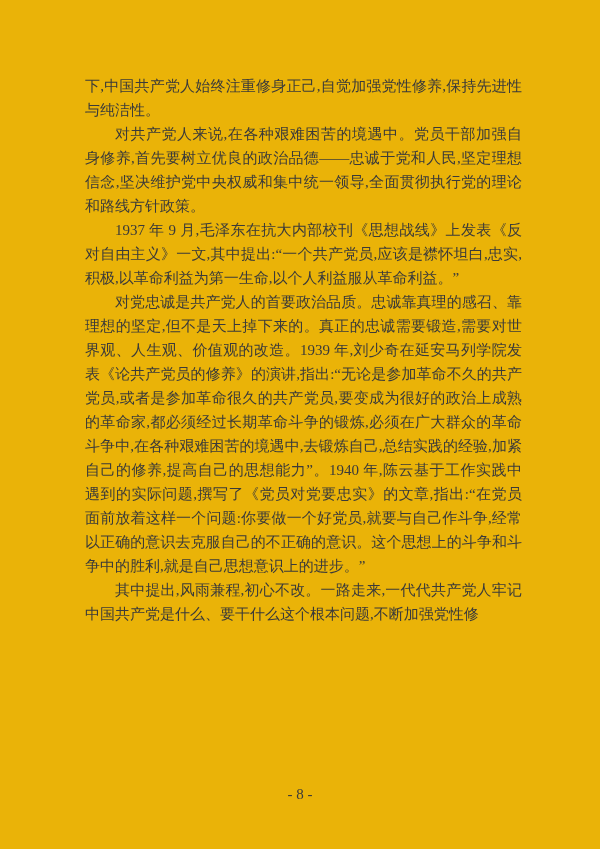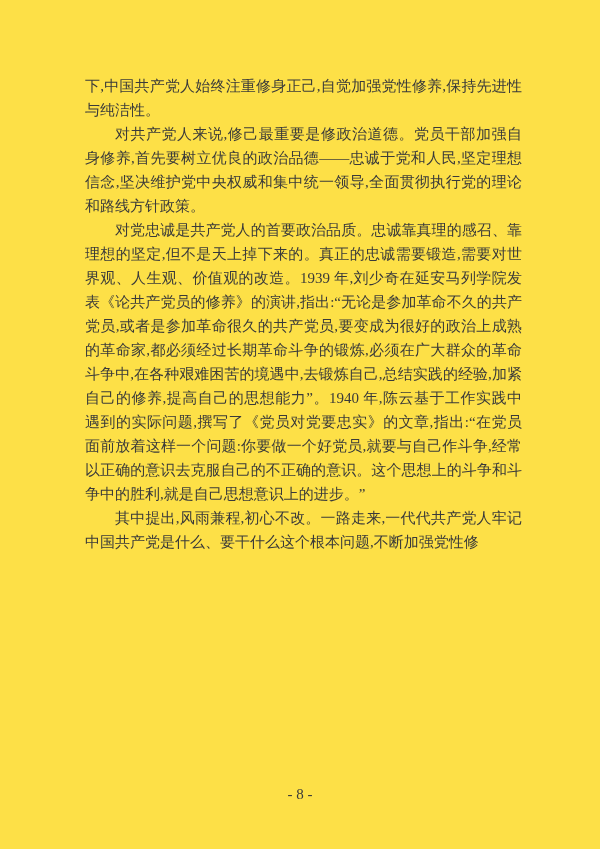--- a/index.html
+++ b/index.html
@@ -4,21 +4,21 @@
 <style>
   html, body {
     margin: 0;
     padding: 0;
     background: #ffffff;
   }
   .page {
     position: relative;
     width: 600px;
     height: 849px;
-    background: #fde047;
+    background: #eab308;
     overflow: hidden;
     font-family: "Liberation Serif", "DejaVu Serif", serif;
   }
   .text-block {
     position: absolute;
     left: 85px;
     top: 74px;
     width: 437px;
     font-size: 15px;
     line-height: 24px;
@@ -42,20 +42,21 @@
     font-size: 15px;
     color: #3a3a3a;
   }
 </style>
 </head>
 <body>
 
 <div class="page">
   <div class="text-block">
     <p>下,中国共产党人始终注重修身正己,自觉加强党性修养,保持先进性与纯洁性。</p>
-    <p class="indent">对共产党人来说,修己最重要是修政治道德。党员干部加强自身修养,首先要树立优良的政治品德——忠诚于党和人民,坚定理想信念,坚决维护党中央权威和集中统一领导,全面贯彻执行党的理论和路线方针政策。</p>
+    <p class="indent">对共产党人来说,在各种艰难困苦的境遇中。党员干部加强自身修养,首先要树立优良的政治品德——忠诚于党和人民,坚定理想信念,坚决维护党中央权威和集中统一领导,全面贯彻执行党的理论和路线方针政策。</p>
+    <p class="indent">1937 年 9 月,毛泽东在抗大内部校刊《思想战线》上发表《反对自由主义》一文,其中提出:“一个共产党员,应该是襟怀坦白,忠实,积极,以革命利益为第一生命,以个人利益服从革命利益。”</p>
     <p class="indent">对党忠诚是共产党人的首要政治品质。忠诚靠真理的感召、靠理想的坚定,但不是天上掉下来的。真正的忠诚需要锻造,需要对世界观、人生观、价值观的改造。1939 年,刘少奇在延安马列学院发表《论共产党员的修养》的演讲,指出:“无论是参加革命不久的共产党员,或者是参加革命很久的共产党员,要变成为很好的政治上成熟的革命家,都必须经过长期革命斗争的锻炼,必须在广大群众的革命斗争中,在各种艰难困苦的境遇中,去锻炼自己,总结实践的经验,加紧自己的修养,提高自己的思想能力”。1940 年,陈云基于工作实践中遇到的实际问题,撰写了《党员对党要忠实》的文章,指出:“在党员面前放着这样一个问题:你要做一个好党员,就要与自己作斗争,经常以正确的意识去克服自己的不正确的意识。这个思想上的斗争和斗争中的胜利,就是自己思想意识上的进步。”</p>
     <p class="indent">其中提出,风雨兼程,初心不改。一路走来,一代代共产党人牢记中国共产党是什么、要干什么这个根本问题,不断加强党性修</p>
   </div>
   <div class="footer">
     <span>- 8 -</span>
   </div>
 </div>
 
 </body></html>

